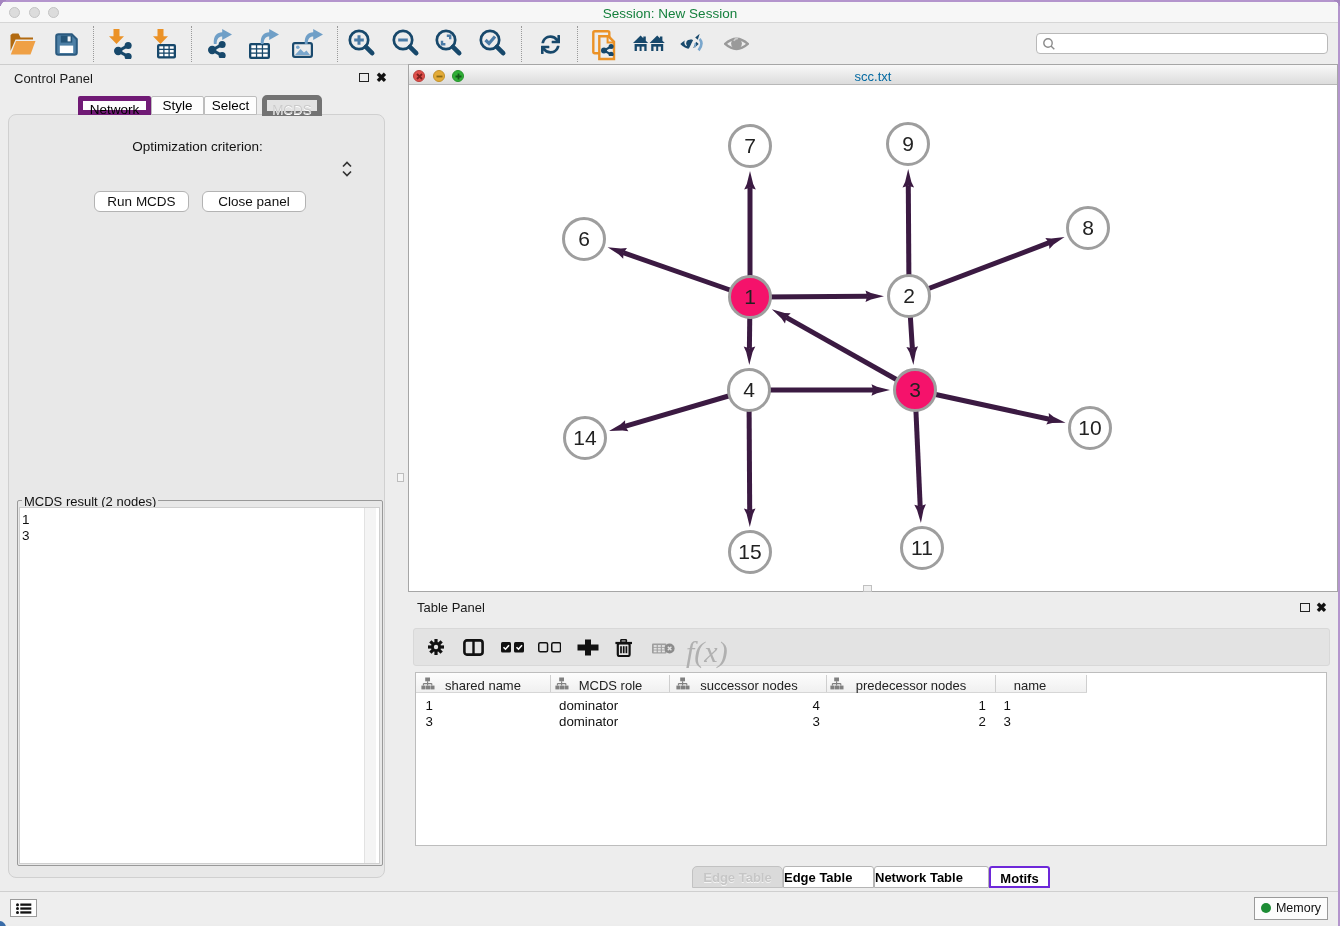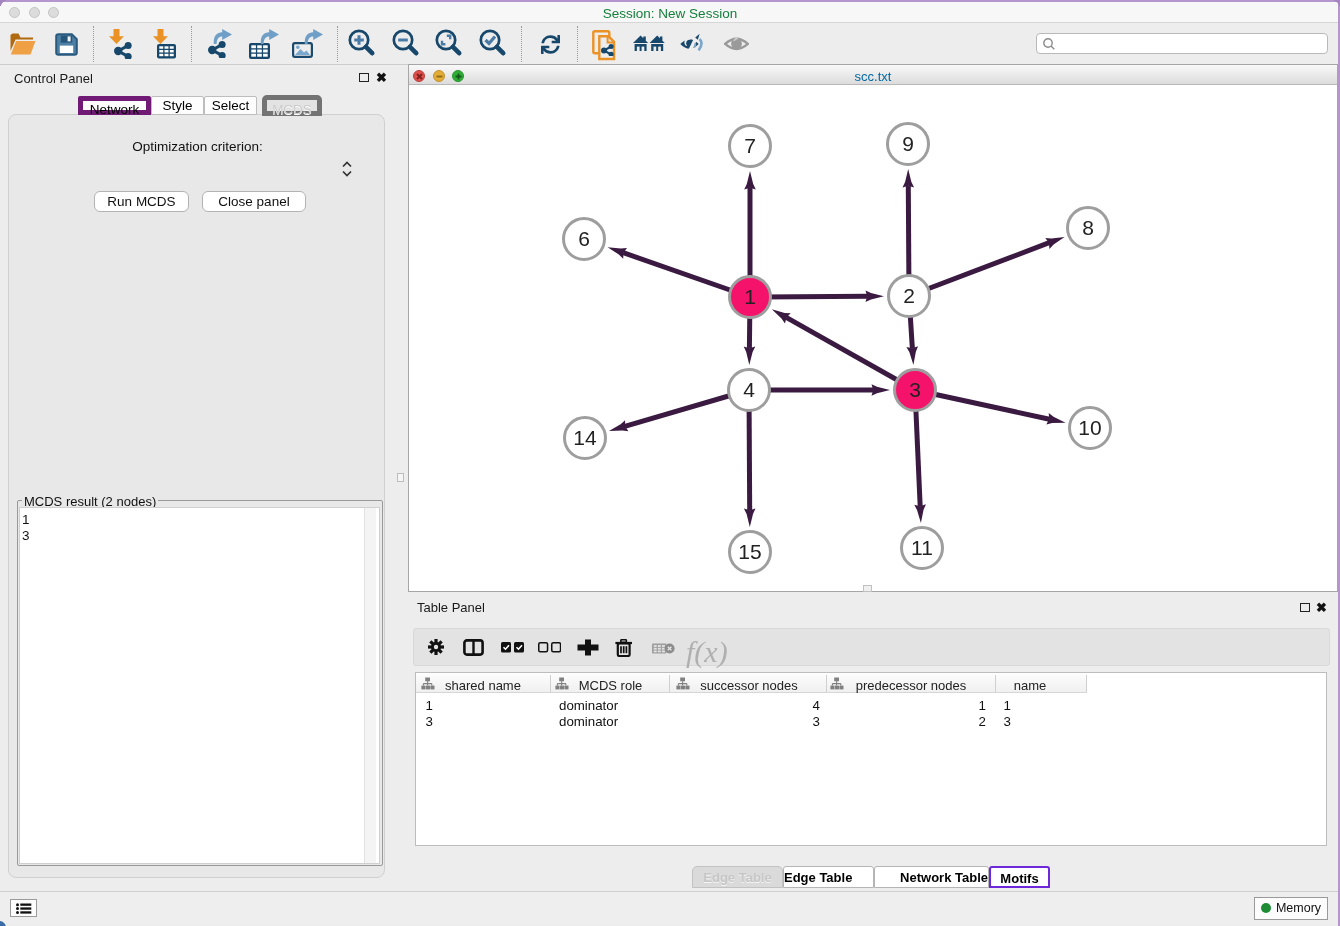--- a/index.html
+++ b/index.html
@@ -340,21 +340,21 @@
     <div class="abs" style="left:700px;top:698.0px;width:120px;text-align:right;font-size:13.3px;color:#111">4</div>
     <div class="abs" style="left:866px;top:698.0px;width:120px;text-align:right;font-size:13.3px;color:#111">1</div>
     <div class="abs" style="left:1003.5px;top:698.0px;font-size:13.3px;color:#111">1</div>
     <div class="abs" style="left:425.5px;top:713.5px;font-size:13.3px;color:#111">3</div>
     <div class="abs" style="left:559px;top:713.5px;font-size:13.3px;color:#111">dominator</div>
     <div class="abs" style="left:700px;top:713.5px;width:120px;text-align:right;font-size:13.3px;color:#111">3</div>
     <div class="abs" style="left:866px;top:713.5px;width:120px;text-align:right;font-size:13.3px;color:#111">2</div>
     <div class="abs" style="left:1003.5px;top:713.5px;font-size:13.3px;color:#111">3</div>
     <div class="abs" style="left:692px;top:866px;width:91px;height:22px;background:#dadada;border:1px solid #c2c2c2;border-radius:5px 5px 0 0;color:#c6c6c6;font-size:13px;font-weight:bold;text-align:center;line-height:21px;text-shadow:0 1px 0 #f5f5f5">Edge Table</div>
     <div class="abs" style="left:783px;top:866px;width:91px;height:22px;background:#fff;border:1px solid #b5b5b5;border-radius:3px 3px 0 0;color:#000;font-size:13px;font-weight:bold;text-align:left;line-height:21px">Edge Table</div>
-    <div class="abs" style="left:874px;top:866px;width:115px;height:22px;background:#fff;border:1px solid #b5b5b5;border-radius:3px 3px 0 0;color:#000;font-size:13px;font-weight:bold;text-align:right;line-height:21px">Network Table</div>
+    <div class="abs" style="left:874px;top:866px;width:115px;height:22px;background:#fff;border:1px solid #b5b5b5;border-radius:3px 3px 0 0;color:#000;font-size:13px;font-weight:bold;text-align:left;line-height:21px">Network Table</div>
     <div class="abs" style="left:989px;top:866px;width:61px;height:22px;background:#fff;border:2px solid #6d28d9;border-radius:3px 3px 0 0;color:#000;font-size:13px;font-weight:bold;text-align:center;line-height:21px">Motifs</div>
     <div class="abs" style="left:0;top:891px;width:1338px;height:33px;background:#eeeeee;border-top:1px solid #cfcfcf"></div>
     <div class="abs" style="left:10px;top:899px;width:27px;height:18px;background:#fdfdfd;border:1px solid #9a9a9a"></div>
     <svg style="position:absolute;left:16px;top:903px;" width="16" height="11" viewBox="0 0 16 11">
       <g fill="#111">
         <circle cx="1.5" cy="1.7" r="1.5"></circle>
         <circle cx="1.5" cy="5.6" r="1.5"></circle>
         <circle cx="1.5" cy="9.5" r="1.5"></circle>
         <rect x="4.3" y="0.5" width="11" height="2.3"></rect>
         <rect x="4.3" y="4.4" width="11" height="2.3"></rect>

